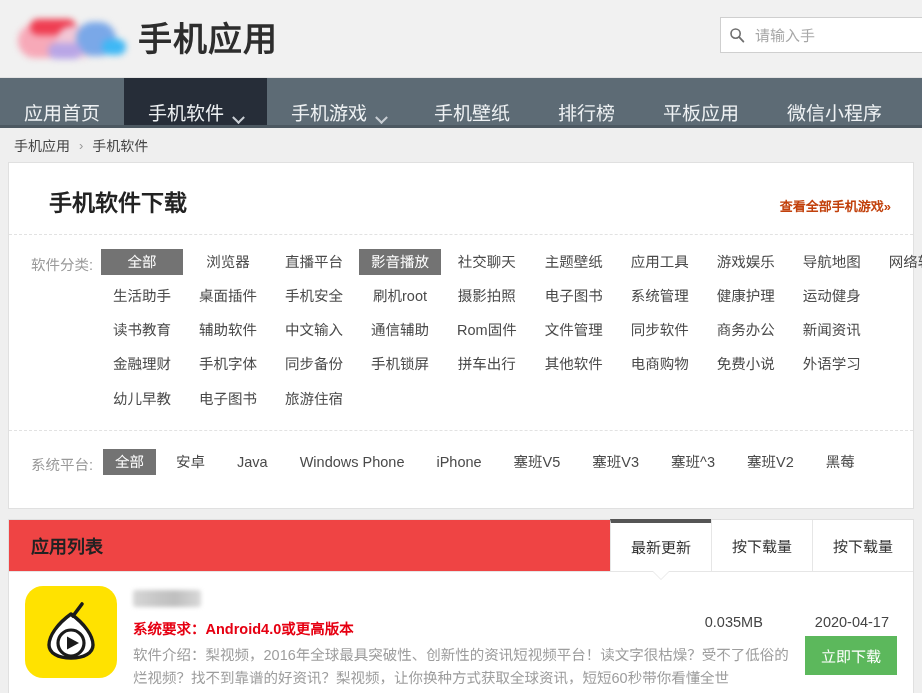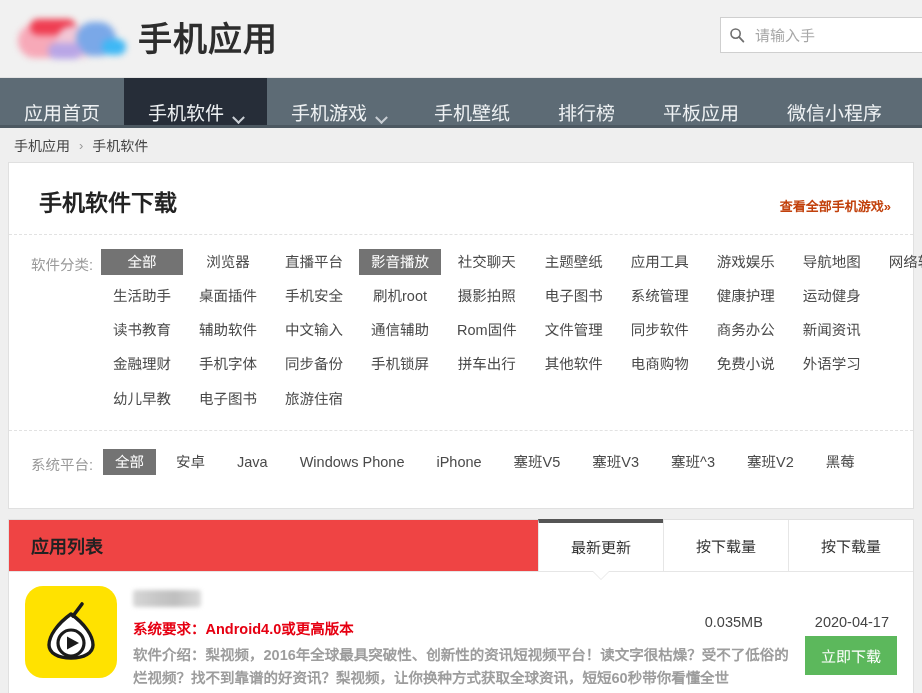--- a/index.html
+++ b/index.html
@@ -113,21 +113,21 @@
   
   .panel {
     background: #fff;
     border: 1px solid #e0e0e0;
     margin: 0 8px 10px 8px;
   }
   .panel-head {
     display: flex;
     align-items: baseline;
     justify-content: space-between;
-    padding: 21px 22px 16px 30px;
+    padding: 21px 22px 16px 40px;
     border-bottom: 1px dashed #e2e2e2;
   }
   .panel-title {
     font-size: 23px;
     font-weight: 700;
     color: #222;
   }
   .panel-head-link {
     font-size: 13px;
     font-weight: 700;
@@ -188,21 +188,21 @@
     align-items: center;
     padding-left: 22px;
     font-size: 18px;
     font-weight: 700;
     color: #222;
   }
   .list-tabs { display: flex; align-items: stretch; }
   .list-tab {
     display: flex;
     align-items: center;
-    padding: 0 32px;
+    padding: 0 20px;
     font-size: 15px;
     color: #333;
     border-left: 1px solid #e6e6e6;
     cursor: pointer;
     background: #fff;
     position: relative;
     user-select: none;
   }
   .list-tab:last-child { border-right: 0; }
   .list-tab.active {
@@ -263,21 +263,20 @@
     margin: 10px 0 6px 2px;
   }
   .app-desc {
     font-size: 14.5px;
     color: #9d9d9d;
     line-height: 1.62;
     margin-left: 2px;
     max-height: 48px;
     overflow: hidden;
     padding-right: 96px;
-    font-weight: bold;
   }
   .download-btn {
     position: absolute;
     right: 16px;
     bottom: 26px;
     background: #5cb85c;
     color: #fff;
     font-size: 15px;
     padding: 9px 16px;
     border: 0;

